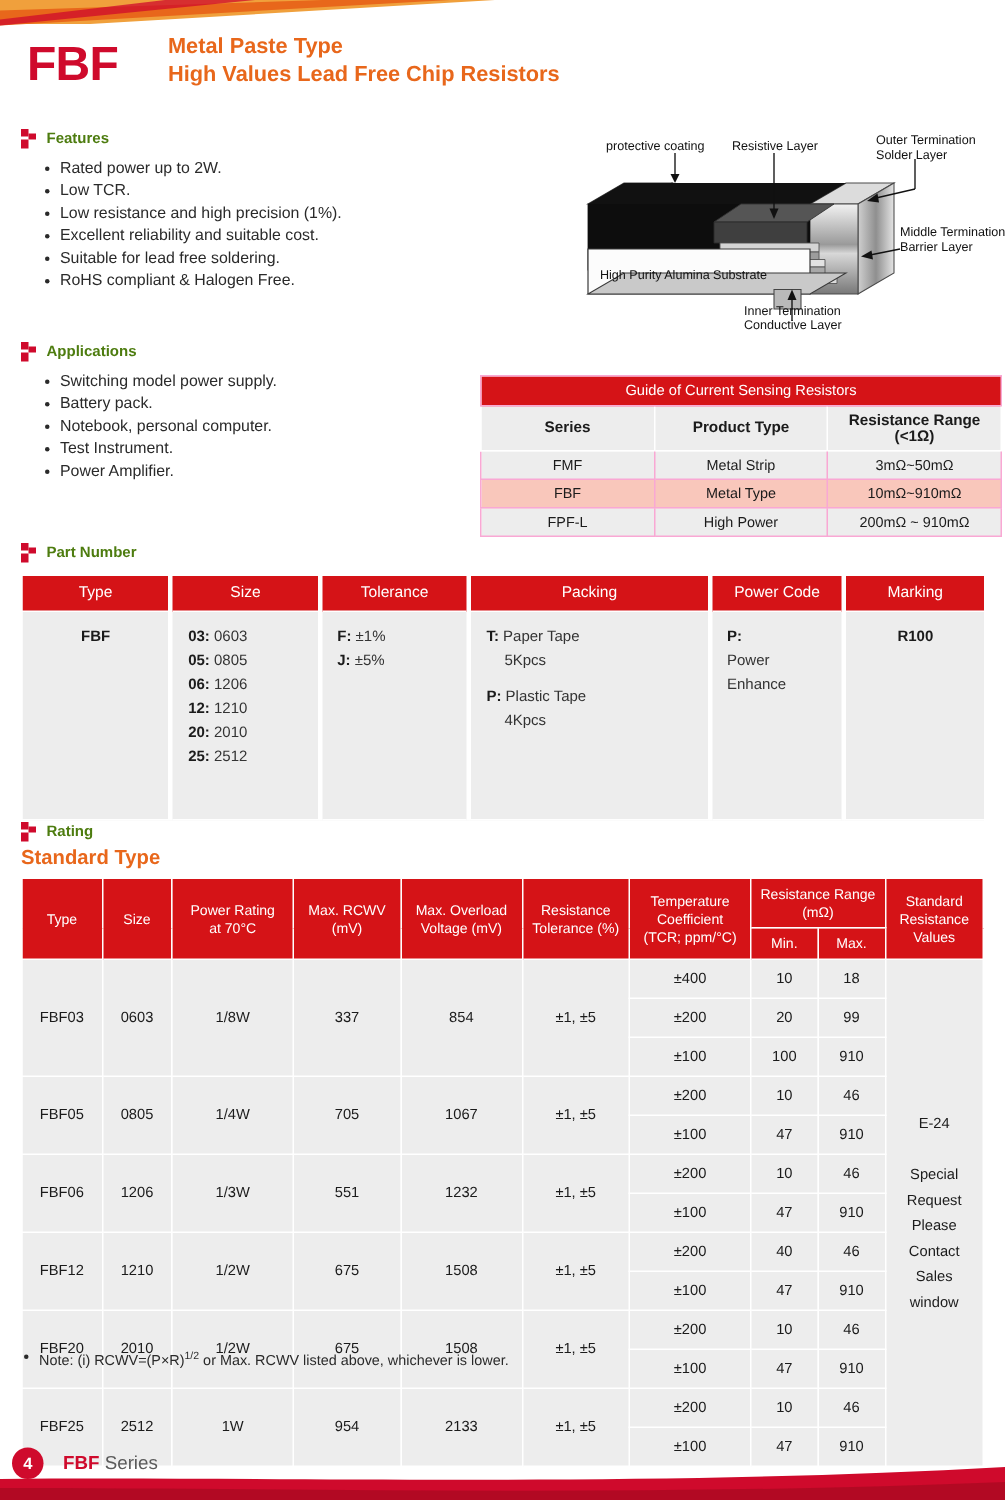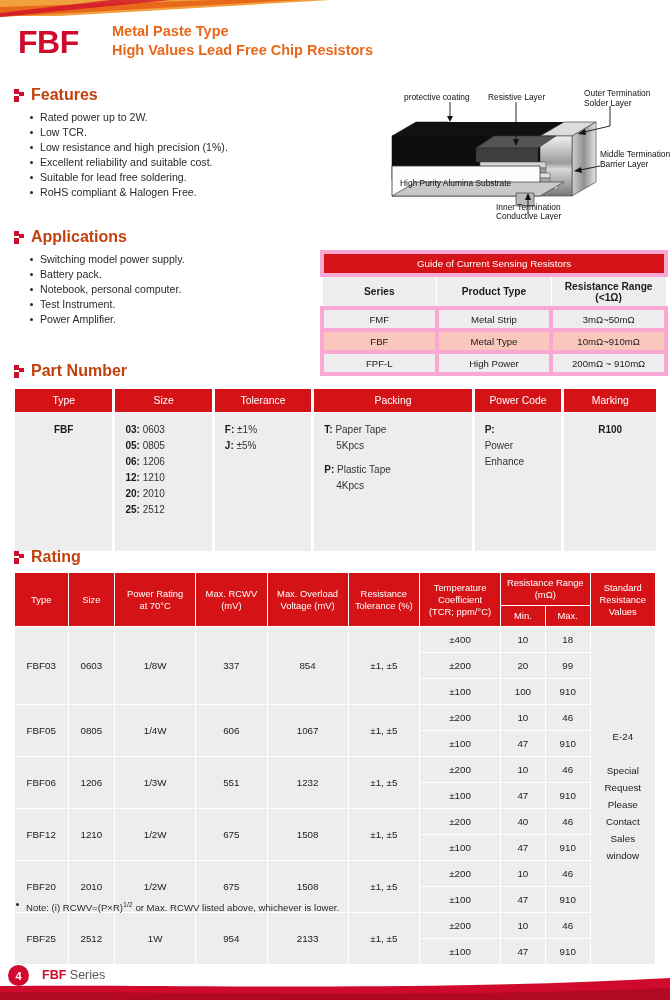--- a/index.html
+++ b/index.html
@@ -18,21 +18,21 @@
   .brand{position:absolute;left:18px;top:2px;font-size:32px;font-weight:bold;color:#cf0a2c;letter-spacing:-0.5px;}
   .subtitle{position:absolute;left:112px;top:0px;color:#e8671b;font-weight:bold;font-size:14.5px;line-height:19px;}
 
   
   .sec-head{display:flex;align-items:center;gap:7px;}
   .sec-ico{width:10px;height:13px;position:relative;flex:0 0 auto;}
   .sec-ico i{position:absolute;background:#cf0a2c;display:block;}
   .sec-ico i.a{left:0;top:0;width:5px;height:5px;}
   .sec-ico i.b{left:5px;top:3px;width:5px;height:4px;}
   .sec-ico i.c{left:0;top:7px;width:5px;height:6px;}
-  .sec-title{color:#c2410c;font-size:16px;font-weight:bold;}
+  .sec-title{color:#4d7c0f;font-size:10px;font-weight:bold;}
   .sub-head{color:#e8671b;font-size:13.5px;font-weight:bold;margin-top:3px;}
 
   
   ul.blist{list-style:none;margin:6px 0 0 0;padding:0 0 0 16px;}
   ul.blist li{position:relative;font-size:10.6px;line-height:15px;color:#2a2a2a;padding-left:10px;}
   ul.blist li:before{content:"";position:absolute;left:0;top:6px;width:3px;height:3px;border-radius:50%;background:#2a2a2a;}
 
   #features{position:absolute;left:14px;top:86px;width:320px;}
   #applications{position:absolute;left:14px;top:228px;width:300px;}
 
@@ -42,21 +42,21 @@
 
   
   table{border-collapse:collapse;}
   .tbl td,.tbl th{border:1px solid #ffffff;}
 
   
   #guide{position:absolute;left:320px;top:250px;width:348px;}
   #guide table{width:100%;table-layout:fixed;}
   #guide .cap{background:#d51317;color:#fff;font-size:9.8px;text-align:center;padding:4px 0;font-weight:normal;}
   #guide th{background:#ededed;color:#1b1b1b;font-size:10.2px;font-weight:bold;padding:3.5px 0;text-align:center;border:1px solid #fff;}
-  #guide td{background:#ededed;color:#1b1b1b;font-size:9.6px;padding:3.5px 0;text-align:center;border:4px solid #f9a8d4;}
+  #guide td{background:#ededed;color:#1b1b1b;font-size:9.6px;padding:3.5px 0;text-align:center;border:1px solid #f9a8d4;}
   #guide tr.hl td{background:#f9c7bb;}
 
   
   #partnum{position:absolute;left:14px;top:362px;width:642px;}
   #pn-table{width:100%;table-layout:fixed;margin-top:8px;}
   #pn-table th{background:#d51317;color:#fff;font-weight:normal;font-size:10.4px;padding:6px 0;text-align:center;border-right:3px solid #fff;}
   #pn-table th:last-child{border-right:none;}
   #pn-table td{background:#ededed;color:#333;font-size:10px;vertical-align:top;height:120px;padding:9px 10px;border-right:3px solid #fff;line-height:16px;}
   #pn-table td:last-child{border-right:none;}
   #pn-table td.ctr{text-align:center;font-weight:bold;color:#1b1b1b;}
@@ -296,20 +296,21 @@
 
 <div id="rating">
   <div class="sec-head">
     <span class="sec-ico">
         <i class="a"></i>
         <i class="b"></i>
         <i class="c"></i>
       </span>
     <span class="sec-title">Rating</span>
   </div>
+  <div class="sub-head">Standard Type</div>
   <table class="tbl" id="rt">
     <colgroup>
         <col style="width:8.6%">
         <col style="width:7.5%">
         <col style="width:13%">
         <col style="width:11.5%">
         <col style="width:13%">
         <col style="width:11.5%">
         <col style="width:13%">
         <col style="width:7.2%">
@@ -353,21 +354,21 @@
         </tr>
         <tr>
           <td>±100</td>
           <td>100</td>
           <td>910</td>
         </tr>
         <tr>
           <td rowspan="2">FBF05</td>
           <td rowspan="2">0805</td>
           <td rowspan="2">1/4W</td>
-          <td rowspan="2">606</td>
+          <td rowspan="2">705</td>
           <td rowspan="2">1067</td>
           <td rowspan="2">±1, ±5</td>
           <td>±200</td>
           <td>10</td>
           <td>46</td>
         </tr>
         <tr>
           <td>±100</td>
           <td>47</td>
           <td>910</td>

